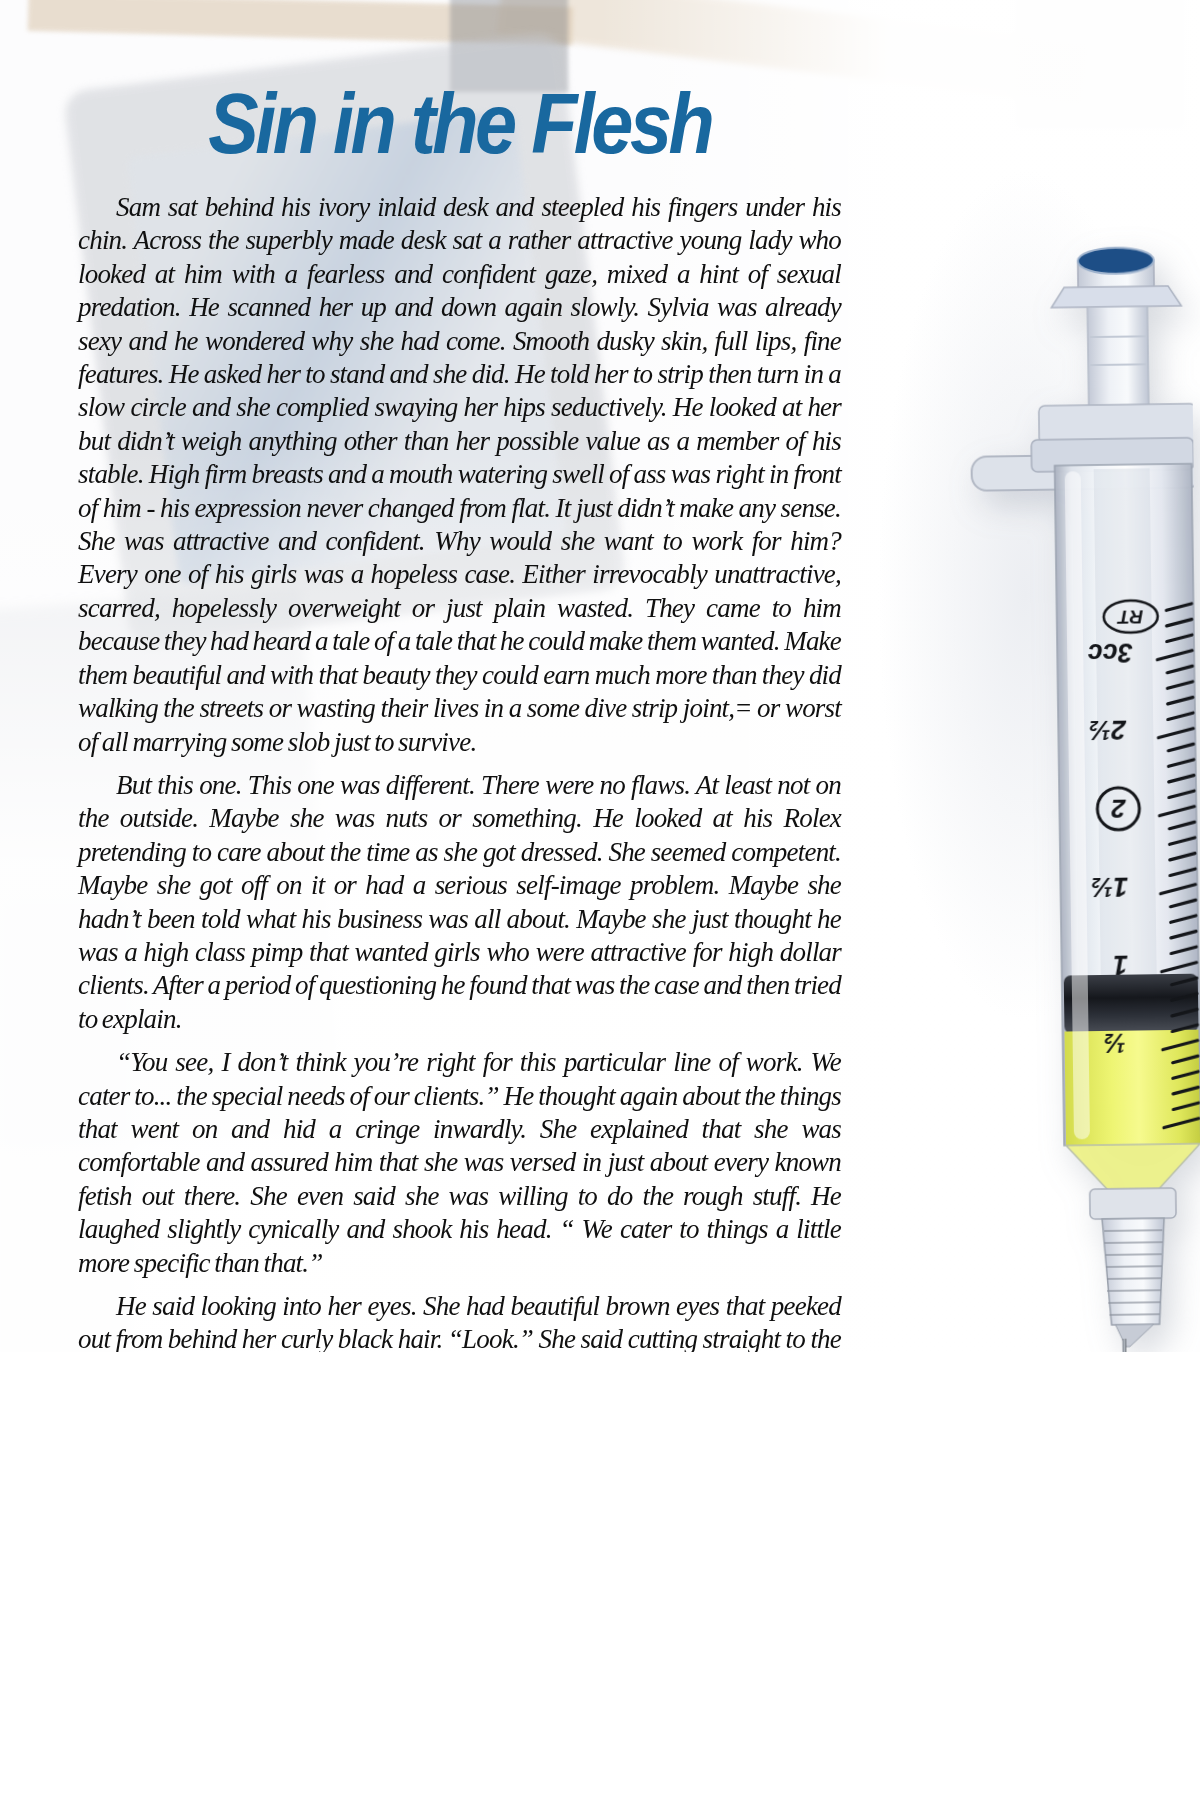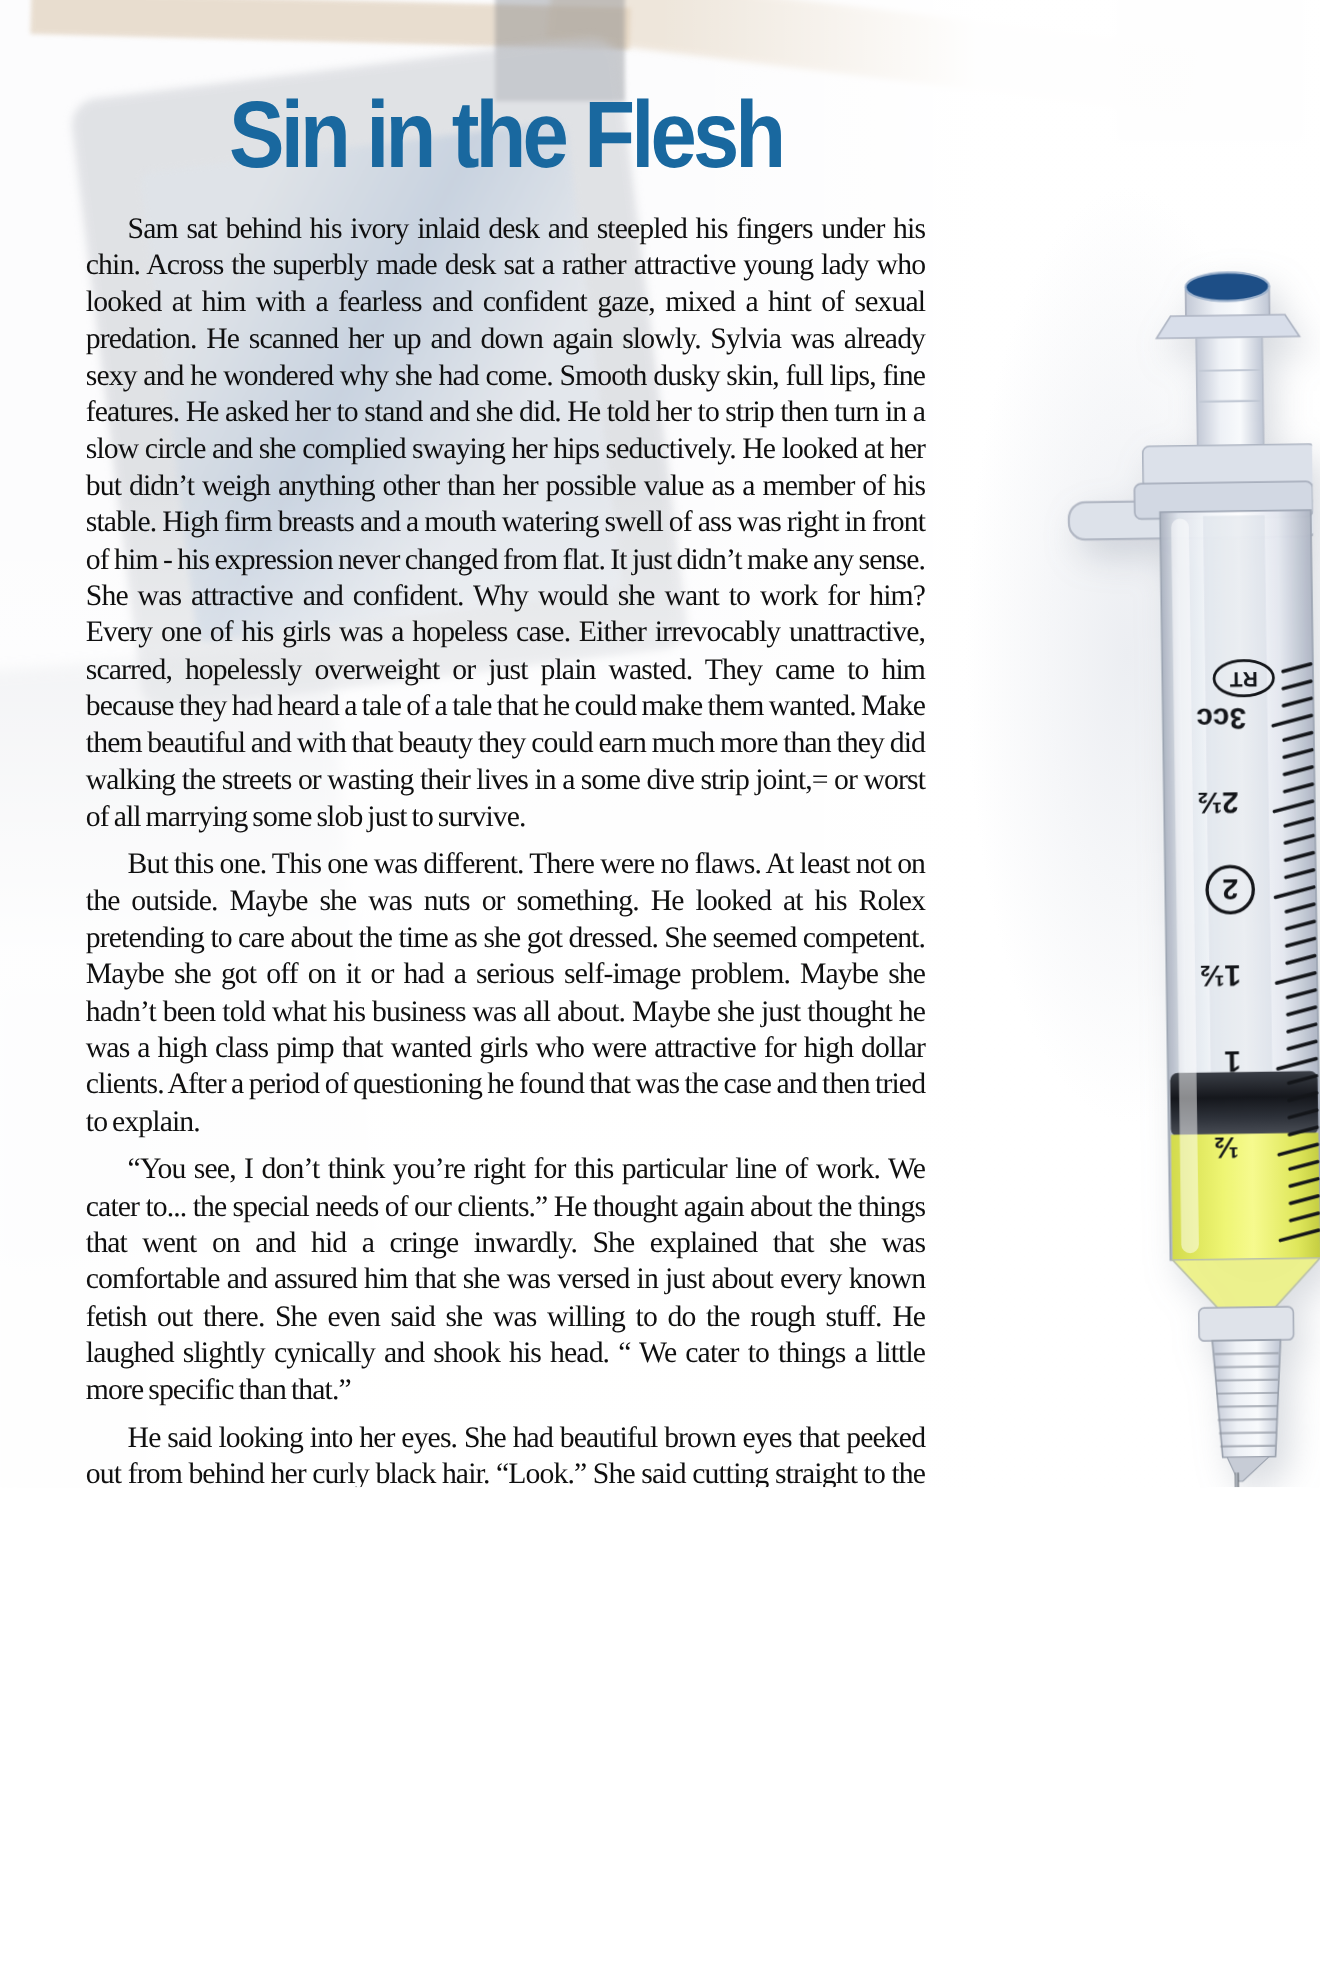--- a/index.html
+++ b/index.html
@@ -1,17 +1,17 @@
 <!DOCTYPE html>
 <html><head>
 <meta charset="utf-8">
 <style>
   html,body{margin:0;padding:0;background:#fff;}
   .page{position:relative;width:1200px;height:1352px;background:#fcfcfd;overflow:hidden;
-        font-family:"Liberation Serif",serif;}
+        font-family:"Liberation Serif",serif;font-style:italic;}
   
   .bg-shape{position:absolute;z-index:0;}
   .shape-beige-strip{left:28px;top:0;width:545px;height:38px;background:#d9c5ab;opacity:.55;
         transform:rotate(1.5deg);filter:blur(2px);}
   .shape-beige-slab{left:498px;top:8px;width:590px;height:62px;background:#e2d1ba;opacity:.5;
         transform:rotate(7deg);filter:blur(3px);}
   .shape-dark-block{left:450px;top:-6px;width:118px;height:98px;background:#6f747c;opacity:.35;
         filter:blur(2px);}
   .shape-gray-block{left:1015px;top:-6px;width:170px;height:135px;background:#b9bcc2;opacity:.33;
         filter:blur(4px);}

